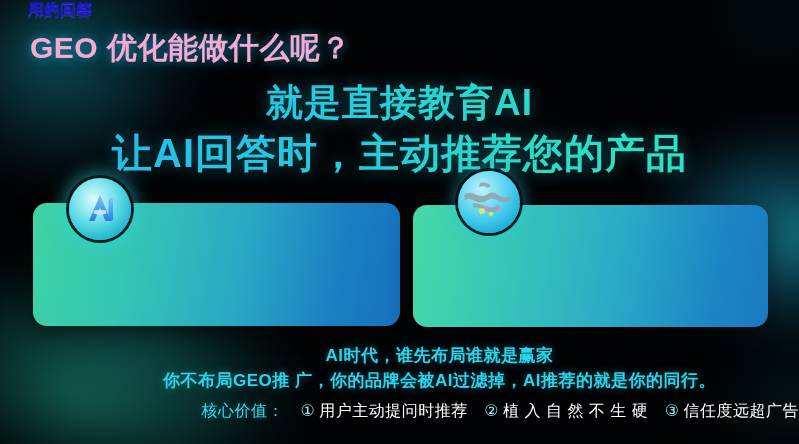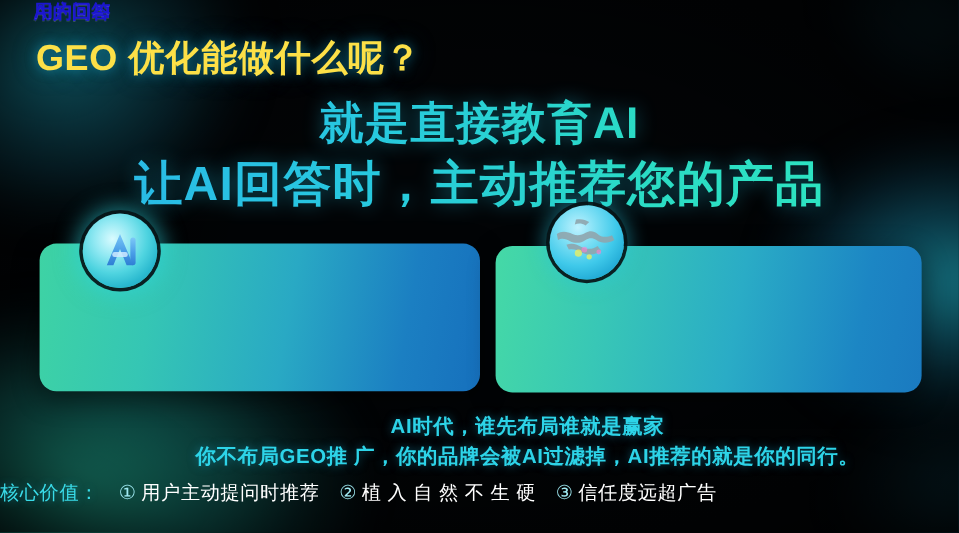--- a/index.html
+++ b/index.html
@@ -41,21 +41,21 @@
   }
   .vignette{
     position:absolute;inset:0;pointer-events:none;
     background:radial-gradient(ellipse at 50% 48%, rgba(0,0,0,0) 30%, rgba(0,0,0,.55) 80%, rgba(0,0,0,.85) 100%);
   }
 
   
   .kicker{
     position:absolute;left:30px;top:28px;
     font-size:30px;font-weight:bold;letter-spacing:.5px;
-    color:#fde047;
+    color:#f9a8d4;
     text-shadow:0 0 10px rgba(30,190,230,.55),0 0 22px rgba(20,140,190,.35);
     white-space:nowrap;
   }
   .headline{
     position:absolute;left:0;width:799px;text-align:center;
     font-weight:bold;white-space:nowrap;
     background:linear-gradient(92deg,#2bb4ea 0%,#27c8df 38%,#2bdcc4 68%,#2ee8c0 100%);
     -webkit-background-clip:text;background-clip:text;
     color:transparent;-webkit-text-fill-color:transparent;
     filter:drop-shadow(0 0 8px rgba(30,190,225,.45));
@@ -114,21 +114,21 @@
     position:absolute;left:0;width:799px;text-align:center;
     white-space:nowrap;font-weight:bold;color:#2dd4e8;
     text-shadow:0 0 8px rgba(28,170,210,.5);
     padding-left:40px;
   }
   .tag-1{top:344px;font-size:17px;letter-spacing:.5px;}
   .tag-2{top:369px;font-size:17px;letter-spacing:.5px;}
 
   .value-row{
     position:absolute;left:0;width:799px;top:401px;
-    text-align:left;white-space:nowrap;font-size:16px;
+    text-align:right;white-space:nowrap;font-size:16px;
   }
   .value-label{color:#39dbe8;font-weight:normal;letter-spacing:.5px;
     text-shadow:0 0 7px rgba(30,180,215,.45);}
   .value-item{color:#ffffff;letter-spacing:.5px;}
   .value-num{color:#9fe9f2;}
   .sp{display:inline-block;width:12px;}
 </style>
 </head>
 <body>
 

